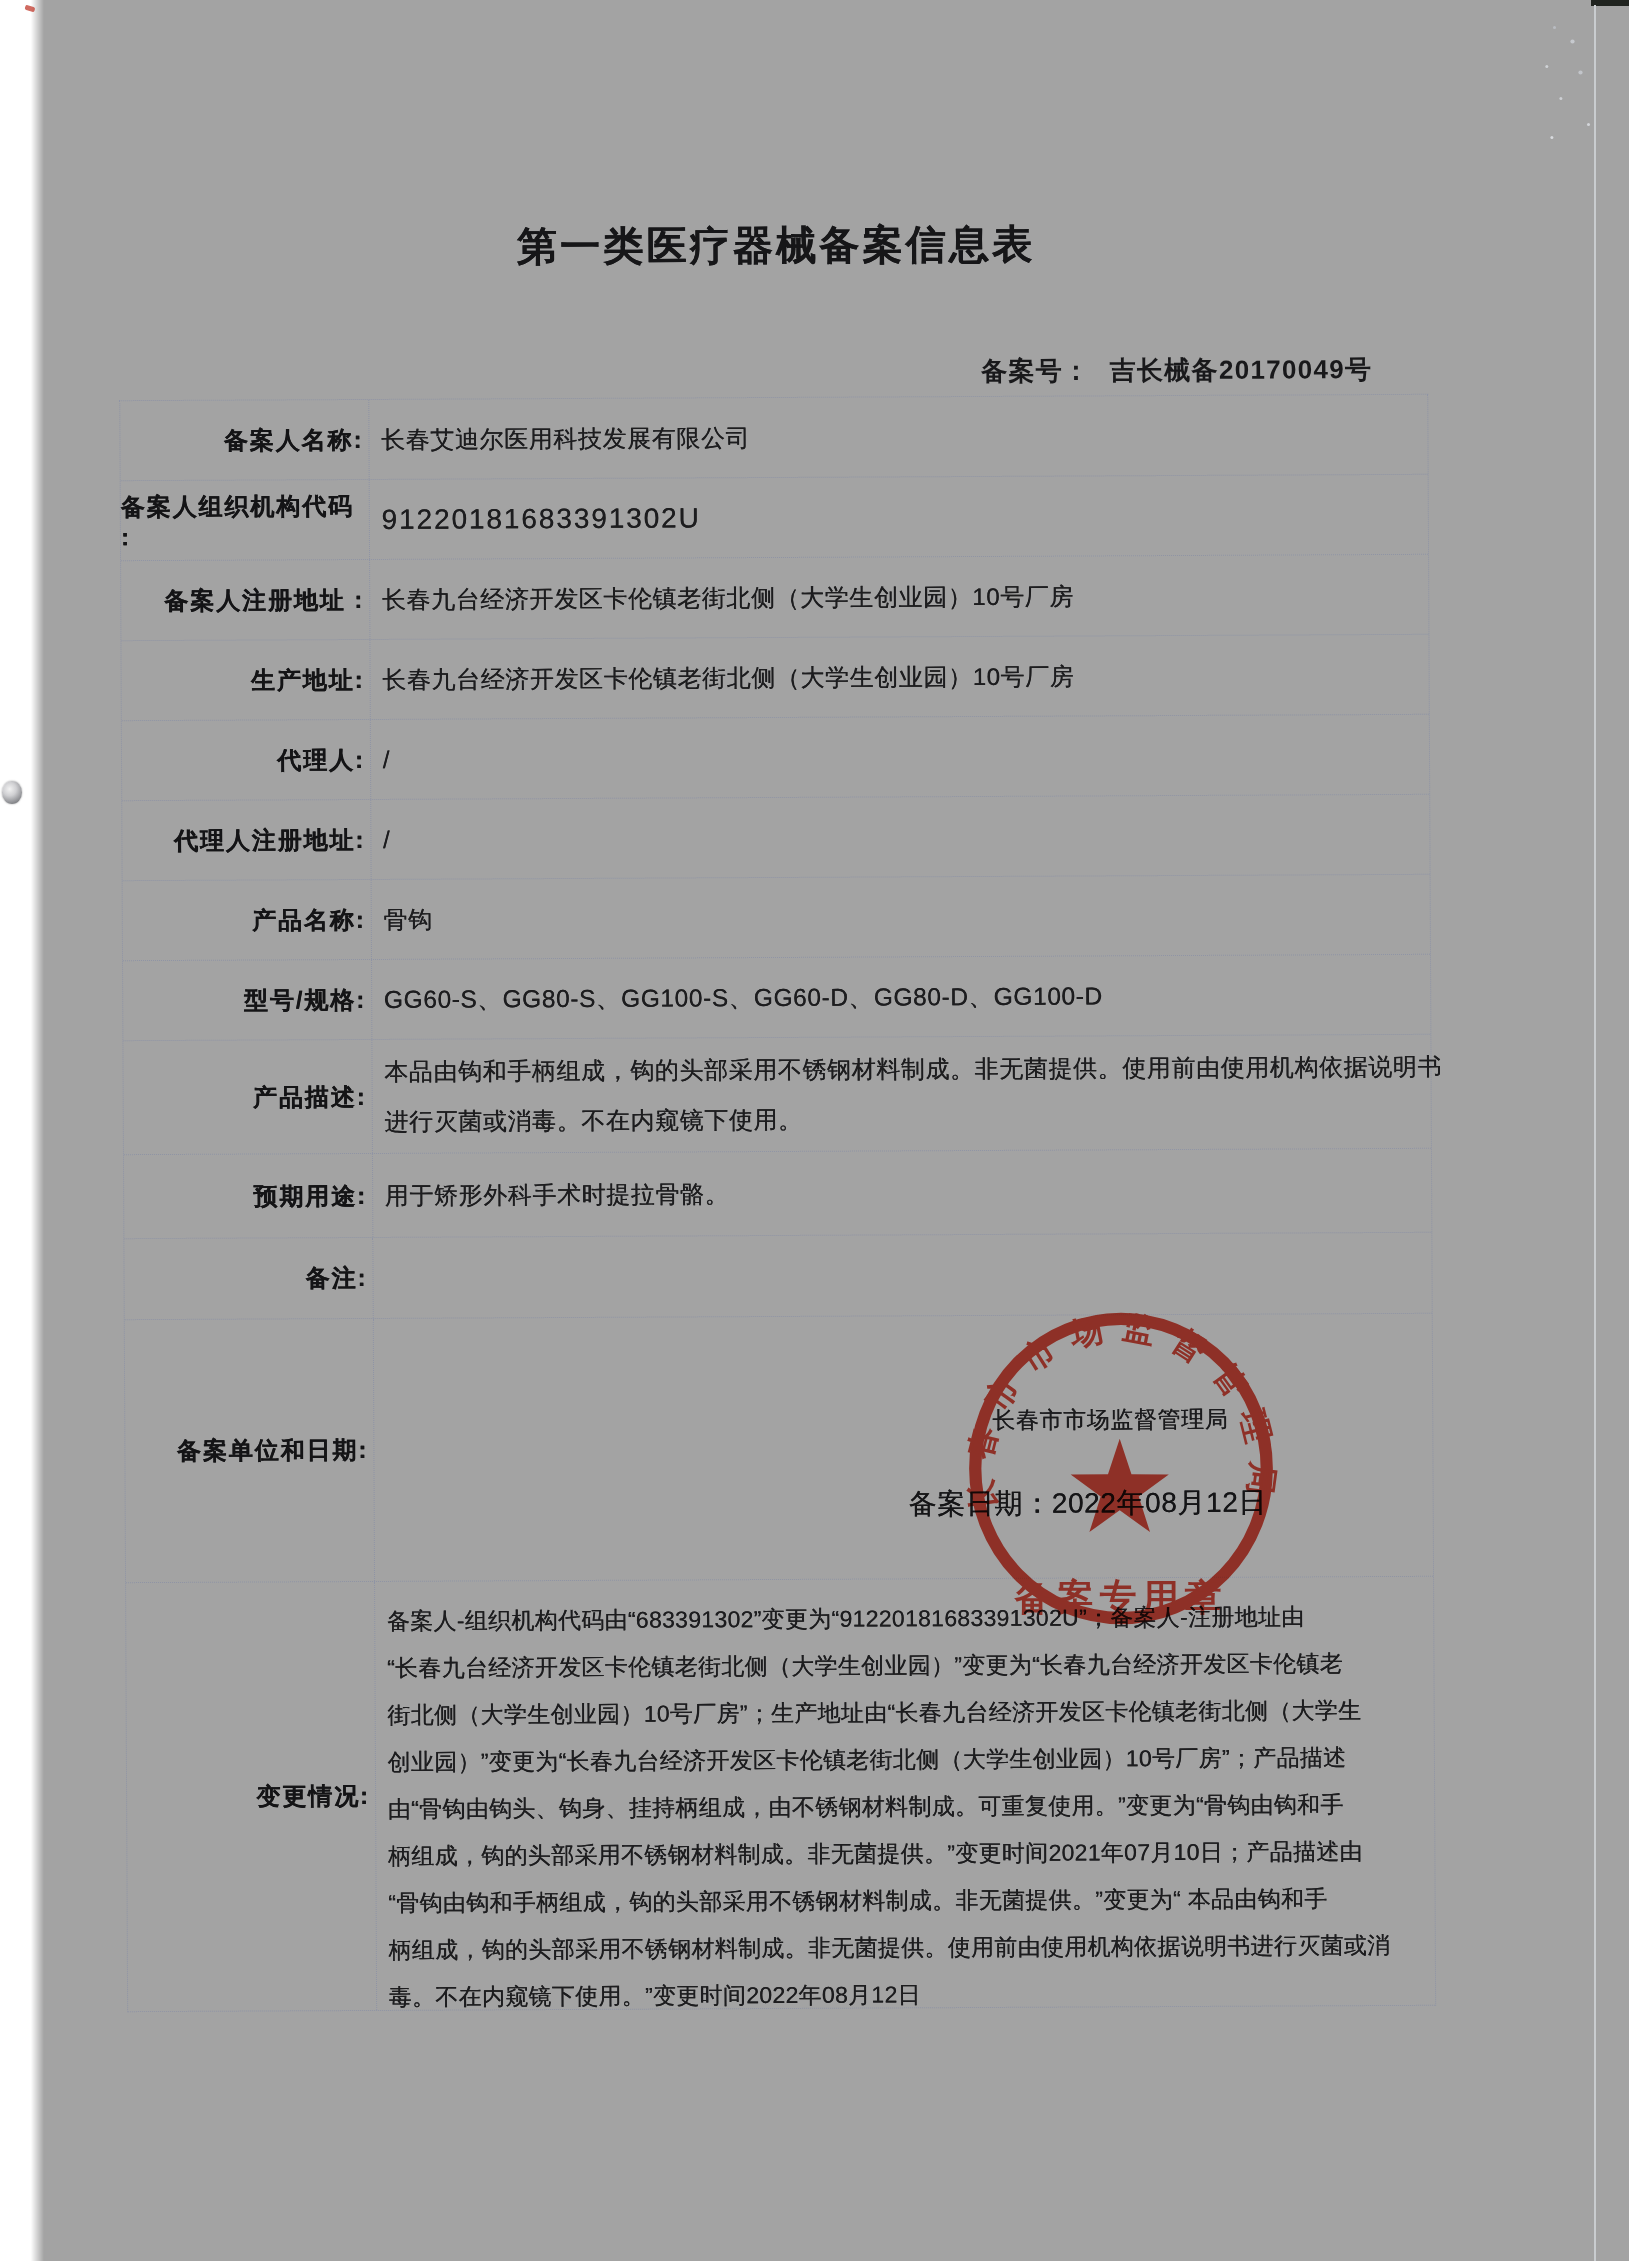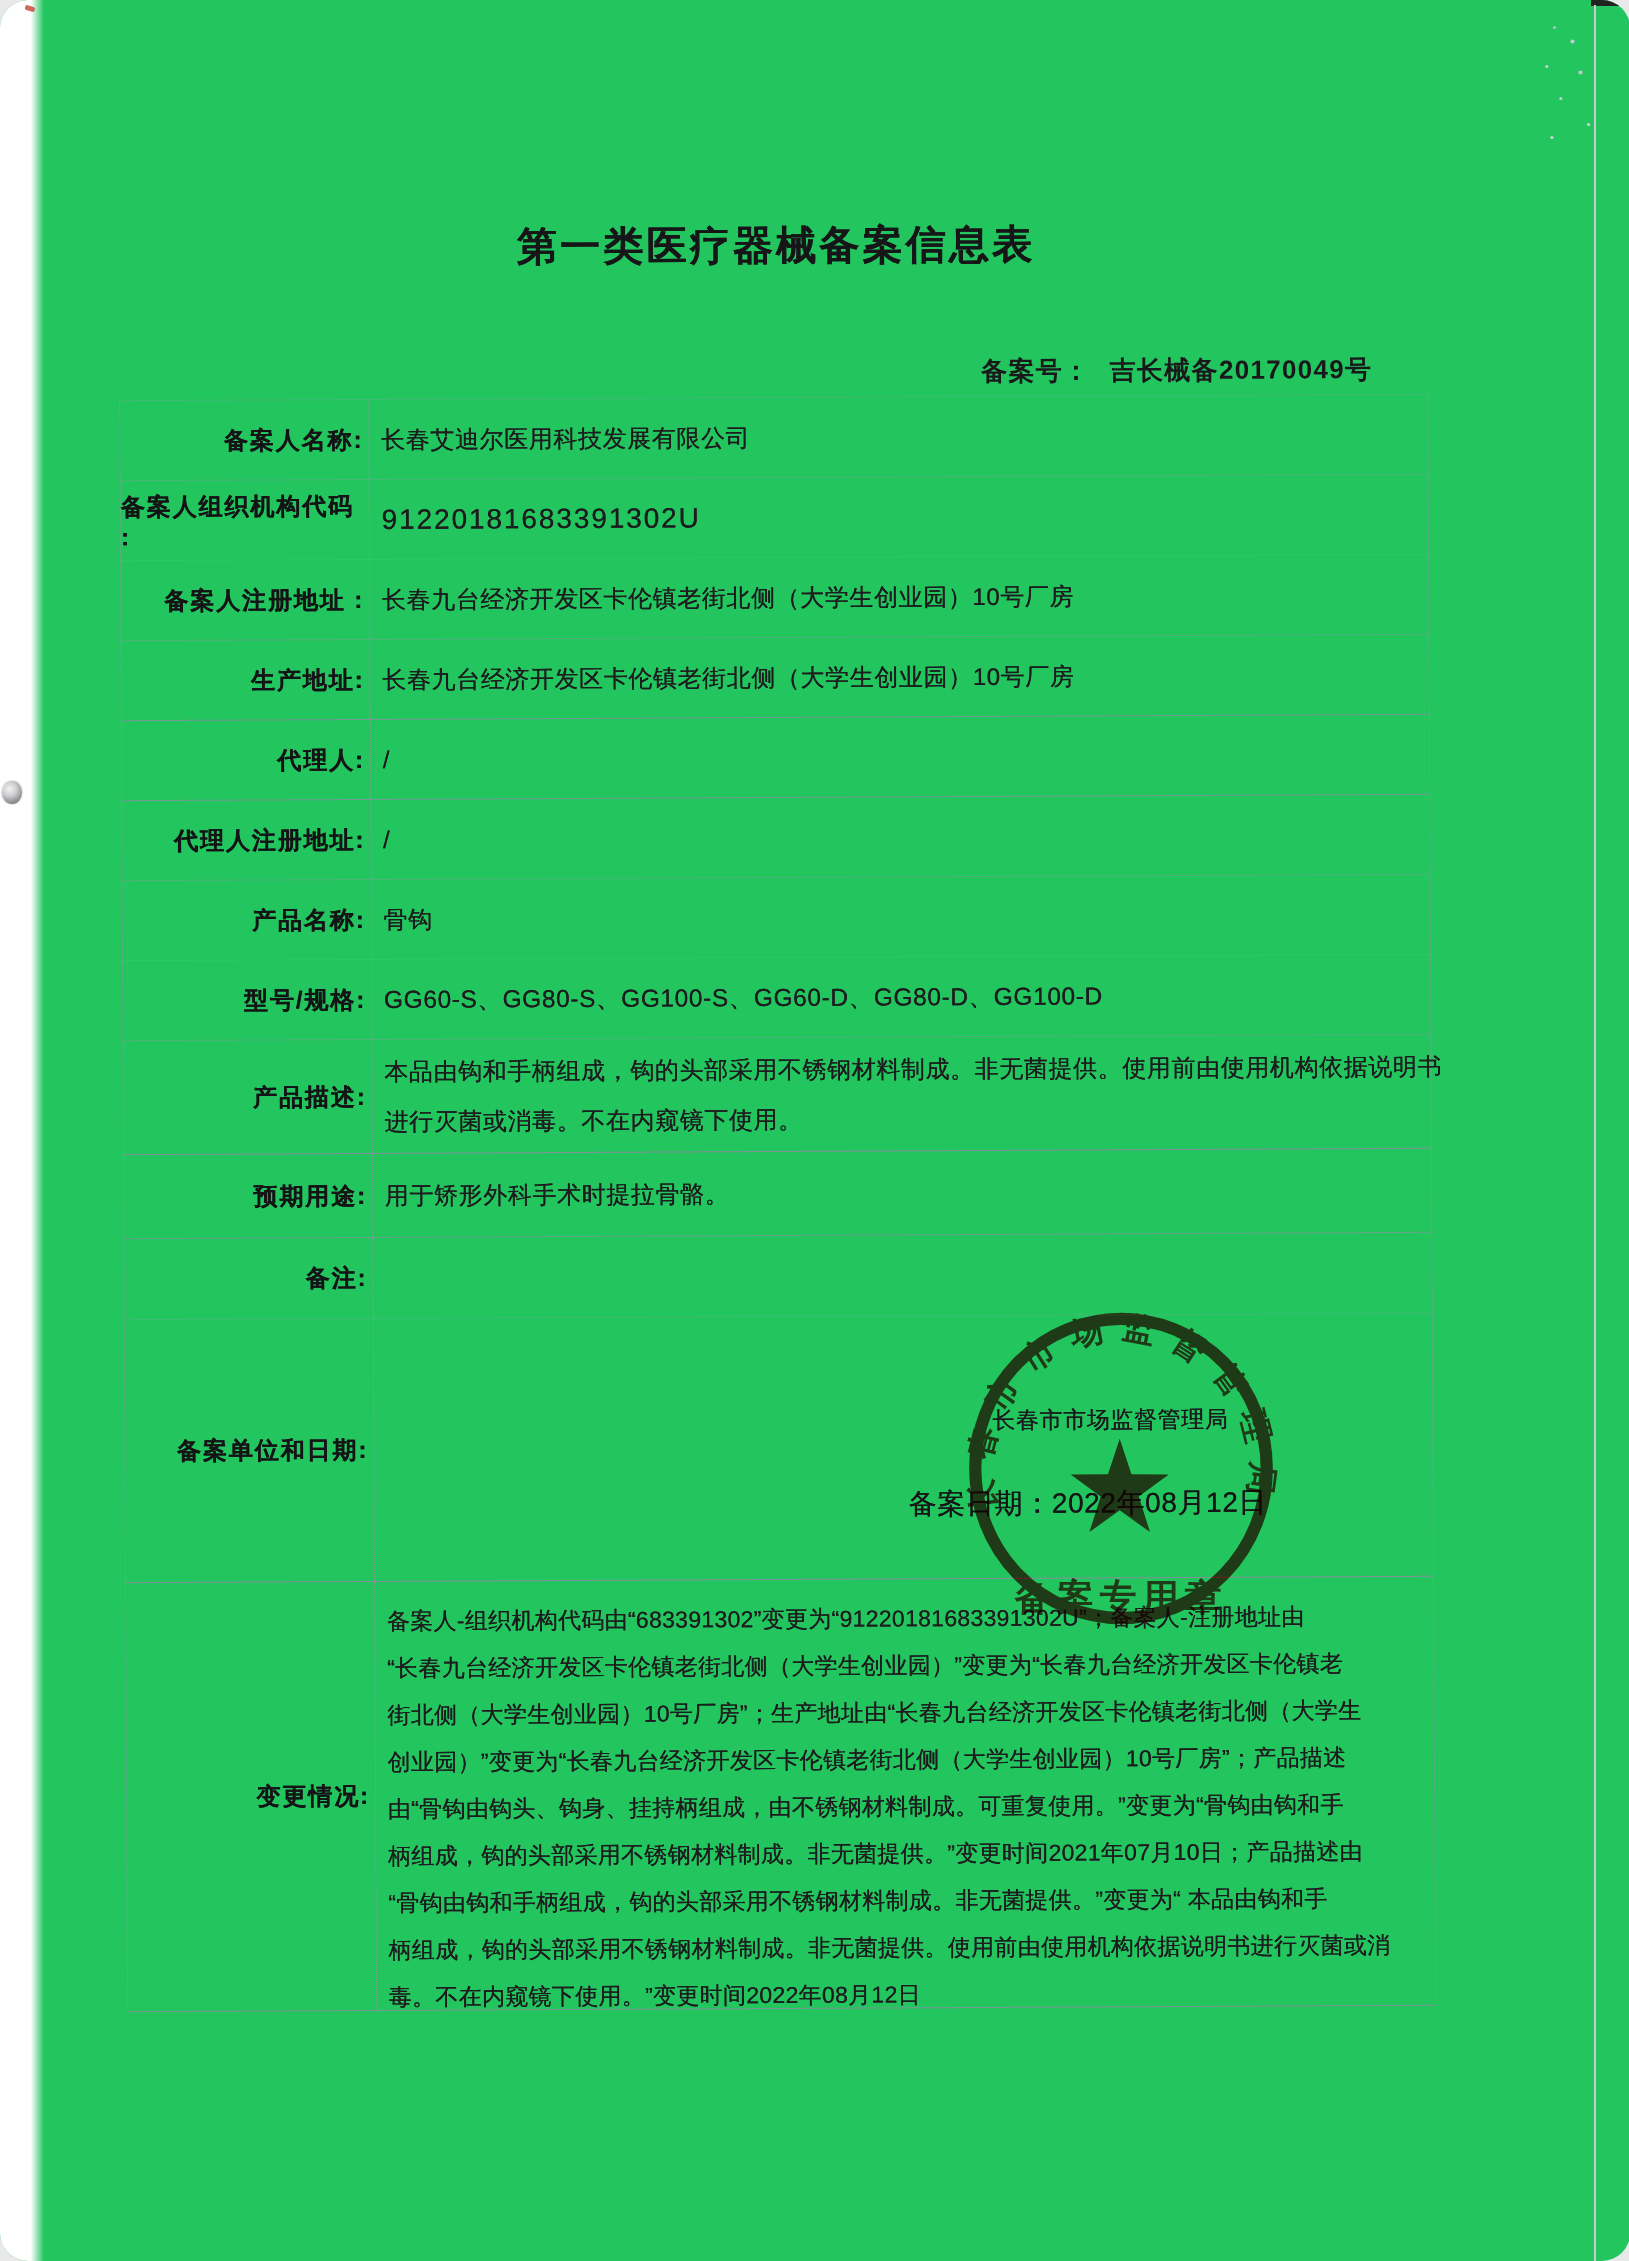--- a/index.html
+++ b/index.html
@@ -1,23 +1,22 @@
 <!DOCTYPE html>
 <html style="font-size:10.3px"><head>
 <meta charset="utf-8">
 <style>
   html,body{margin:0;padding:0;background:#e9e9e9;}
   .page{
     position:relative;
     width:1630px;height:2261px;
-    background:#22c55e;
+    background:#a3a3a3;
     overflow:hidden;
     font-family:"Liberation Sans", sans-serif;
     color:#1b1b1d;
-    border-radius:28px;
   }
   
   .edge-left{position:absolute;left:0;top:0;bottom:0;width:44px;background:linear-gradient(90deg,#ffffff 70%,rgba(255,255,255,0));}
   .staple{position:absolute;left:1.9px;top:781px;width:20.6px;height:23px;border-radius:50%;
     background:radial-gradient(circle at 38% 35%, #f2f2f2 0%, #cfcfd2 35%, #8f9094 70%, #595a5e 100%);
     box-shadow:0 0 1.9px rgba(0,0,0,.4);}
   .corner-bar{position:absolute;left:1591px;top:0;width:39px;height:5.8px;background:#20231f;}
   .right-line{position:absolute;left:1594px;top:4.5px;width:1.9px;height:2257px;background:#c9cccf;}
   .speck-cluster{position:absolute;left:1553px;top:26px;width:3.2px;height:3.2px;border-radius:50%;background:#b9bcc2;
     box-shadow:18px 14px 0 0.6px #c6c9ce, -7.7px 39px 0 0 #cfd2d6, 26px 45px 0 0.6px #c2c5ca, 6.4px 71px 0 0 #cdd0d4, 34px 97px 0 0 #d4d6da, -2.6px 110px 0 0 #d8dade;}

